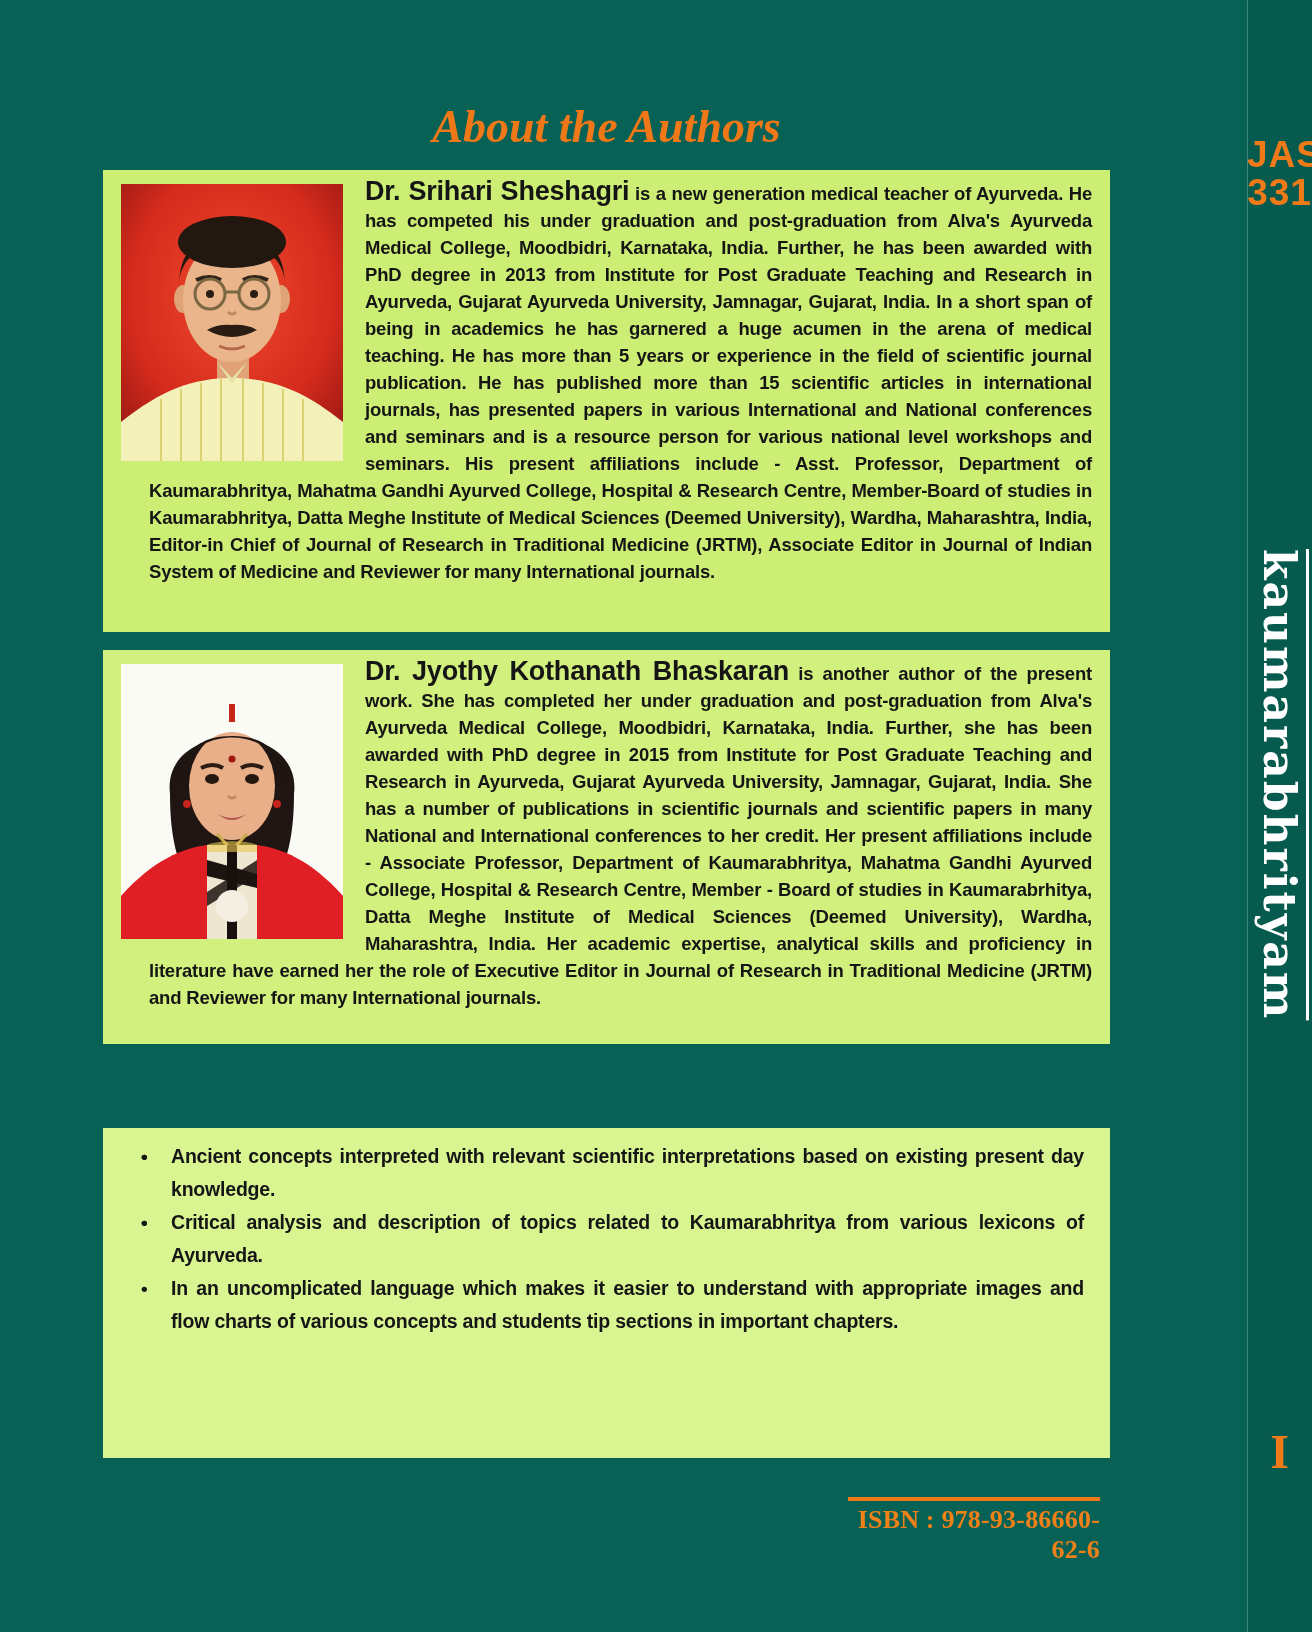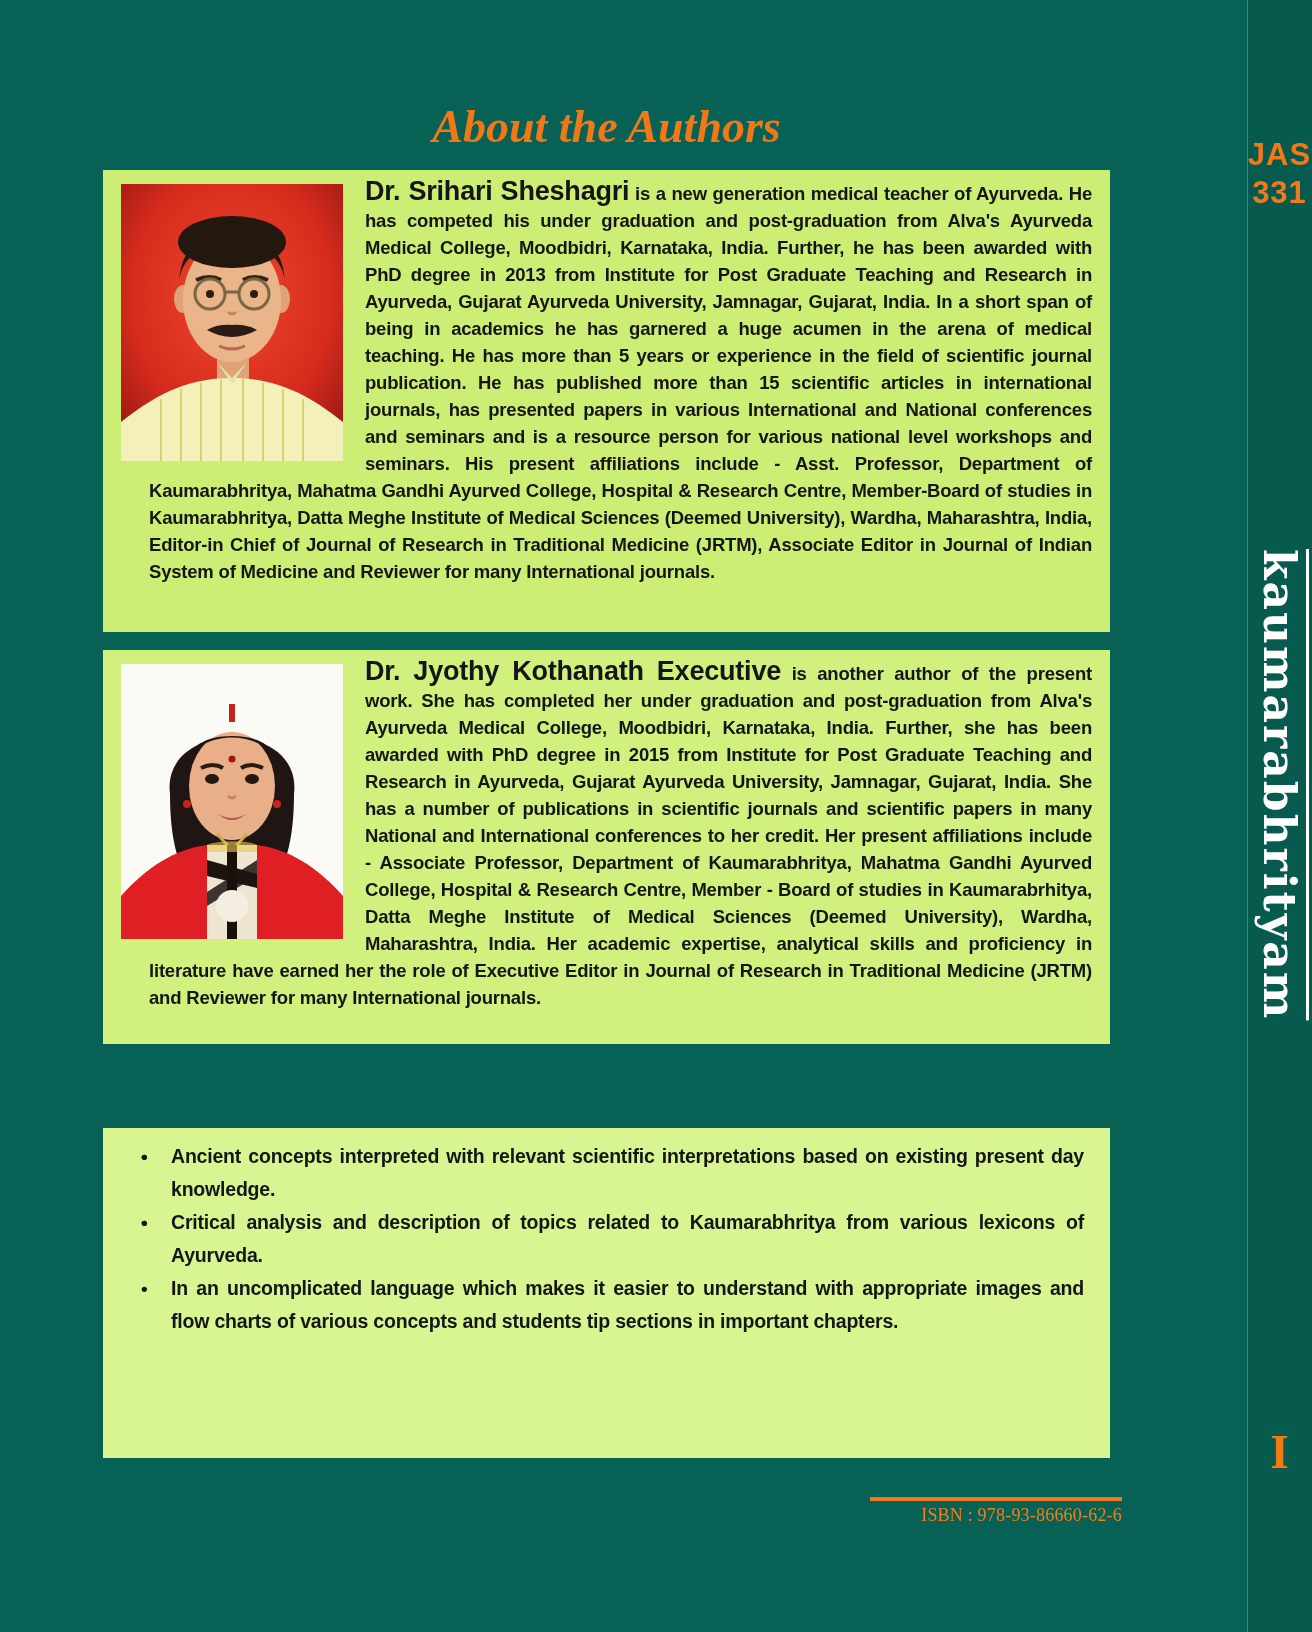--- a/index.html
+++ b/index.html
@@ -10,21 +10,21 @@
   }
   
   .flap{
     position:absolute;top:0;left:1247px;width:65px;height:100%;
     background:rgba(0,28,24,0.10);
     border-left:1px solid rgba(170,225,205,0.35);
   }
   .jas-code{
     position:absolute;top:136px;left:1247px;width:65px;
     text-align:center;color:#f07a18;font-weight:bold;
-    font-size:31px;line-height:38px;letter-spacing:1px;
+    font-size:37px;line-height:38px;letter-spacing:1px;
     font-family:"Liberation Sans",sans-serif;
   }
   .vertical-title{
     position:absolute;top:505px;left:1247px;width:65px;height:560px;
     display:flex;align-items:center;justify-content:center;
     writing-mode:vertical-rl;
     color:#ffffff;font-family:"DejaVu Serif",serif;font-weight:bold;
     font-size:44px;letter-spacing:2px;
     text-decoration-line:overline;text-decoration-thickness:3px;
   }
@@ -68,24 +68,24 @@
   .book-list li{
     position:relative;padding-left:36px;
     text-align:justify;font-weight:bold;font-size:19.5px;line-height:33px;
     letter-spacing:-0.2px;color:#151515;
   }
   .book-list li .bullet-dot{
     position:absolute;left:6px;top:0;font-size:19px;
   }
   
   .isbn-block{
-    position:absolute;top:1497px;right:190px;width:252px;
+    position:absolute;top:1497px;right:212px;width:252px;
     border-top:4px solid #f07818;padding-top:4px;
     text-align:right;color:#f08018;
-    font-family:"Liberation Serif",serif;font-weight:normal;font-size:18px;
+    font-family:"Liberation Serif",serif;font-weight:bold;font-size:26px;
     letter-spacing:0.2px;
   }
 </style>
 </head>
 <body>
 
 <div class="page">
 
   <div class="flap"></div>
   <div class="jas-code">
@@ -165,21 +165,21 @@
         <path d="M0,275 L0,232 C32,196 62,184 86,181 L136,181 C160,184 190,196 222,232 L222,275 Z" fill="#e01f24"></path>
         <rect x="86" y="181" width="50" height="94" fill="#efe6d2"></rect>
         <path d="M86,196 L136,210 L136,224 L86,212 Z" fill="#1c1410"></path>
         <path d="M136,196 L86,228 L86,242 L136,212 Z" fill="#1c1410" opacity="0.85"></path>
         <rect x="106" y="181" width="10" height="94" fill="#17100c"></rect>
         <circle cx="111" cy="242" r="16" fill="#f4efe2"></circle>
         <path d="M86,181 C96,176 126,176 136,181 L136,188 L86,188 Z" fill="#e7c94e" opacity="0.6"></path>
       </svg>
     </div>
     <div class="bio-text">
-      <span class="author-name">Dr. Jyothy Kothanath Executive</span>
+      <span class="author-name">Dr. Jyothy Kothanath Bhaskaran</span>
       <span>is another author of the present work. She has completed her under graduation and post-graduation from Alva's Ayurveda Medical College, Moodbidri, Karnataka, India. Further, she has been awarded with PhD degree in 2015 from Institute for Post Graduate Teaching and Research in Ayurveda, Gujarat Ayurveda University, Jamnagar, Gujarat, India. She has a number of publications in scientific journals and scientific papers in many National and International conferences to her credit. Her present affiliations include - Associate Professor, Department of Kaumarabhritya, Mahatma Gandhi Ayurved College, Hospital &amp; Research Centre, Member - Board of studies in Kaumarabrhitya, Datta Meghe Institute of Medical Sciences (Deemed University), Wardha, Maharashtra, India. Her academic expertise, analytical skills and proficiency in literature  have earned her the role of Executive Editor in Journal of Research in Traditional Medicine (JRTM) and Reviewer for many International journals.</span>
     </div>
   </div>
 
 
   <div class="card card-book">
     <ul class="book-list">
       <li>
         <span class="bullet-dot">•</span>
       </li>

